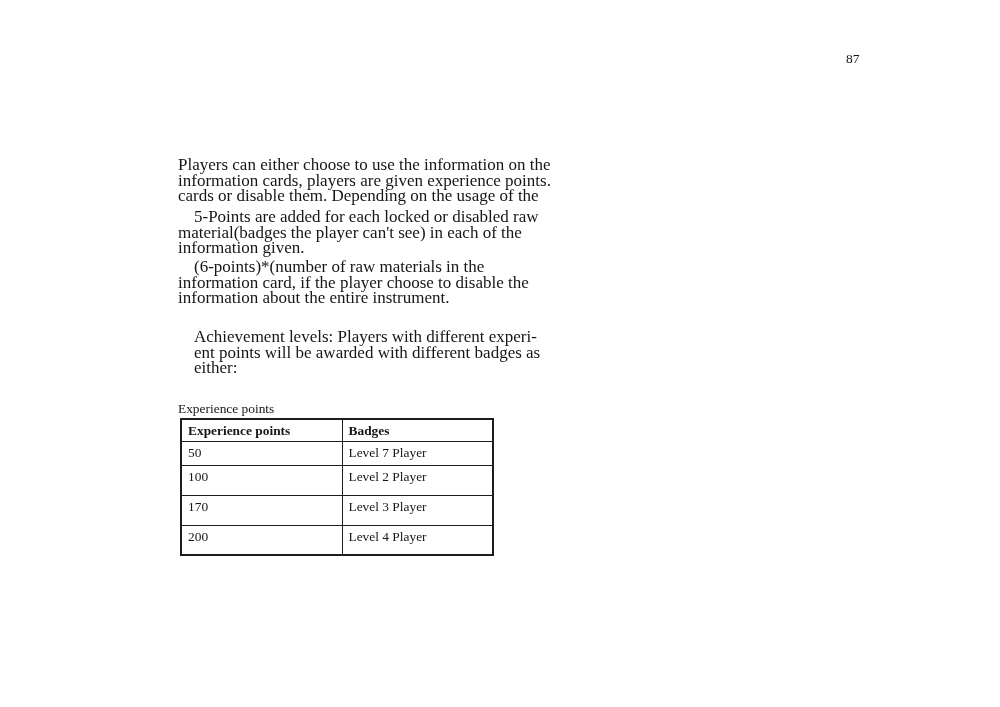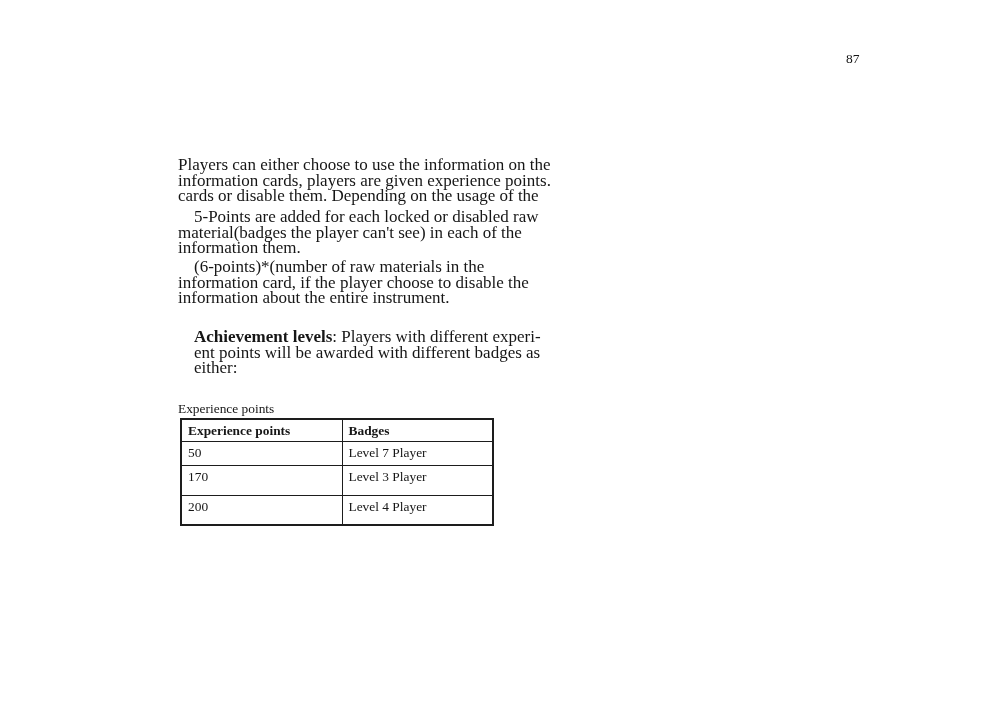--- a/index.html
+++ b/index.html
@@ -25,21 +25,21 @@
     left: 178px;
     font-size: 17px;
     line-height: 15.6px;
   }
   .para .line { white-space: nowrap; }
   .para .line.indent { padding-left: 16px; }
   .p1 { top: 157px; }
   .p2 { top: 209px; }
   .p3 { top: 259px; }
   .achievement { left: 194px; top: 329px; }
-  .b { font-weight: bold; text-align: right; }
+  .b { font-weight: normal; text-align: right; }
   .table-caption {
     position: absolute;
     left: 178px;
     top: 401px;
     font-size: 13.4px;
     line-height: 15.6px;
     white-space: nowrap;
   }
   table.xp {
     position: absolute;
@@ -74,21 +74,21 @@
 
   <div class="para p1">
     <div class="line">Players can either choose to use the information on the</div>
     <div class="line">information cards, players are given experience points.</div>
     <div class="line">cards or disable them. Depending on the usage of the</div>
   </div>
 
   <div class="para p2">
     <div class="line indent">5-Points are added for each locked or disabled raw</div>
     <div class="line">material(badges the player can't see) in each of the</div>
-    <div class="line">information them.</div>
+    <div class="line">information given.</div>
   </div>
 
   <div class="para p3">
     <div class="line indent">(6-points)*(number of raw materials in the</div>
     <div class="line">information card, if the player choose to disable the</div>
     <div class="line">information about the entire instrument.</div>
   </div>
 
   <div class="para achievement">
     <div class="line"><span class="b">Achievement levels</span><span>: Players with different experi-</span></div>
@@ -105,20 +105,24 @@
       </colgroup>
     <tbody>
         <tr class="hrow">
       <th>Experience points</th>
       <th>Badges</th>
     </tr>
     <tr class="row-0">
       <td>50</td>
       <td>Level 7 Player</td>
     </tr>
+    <tr class="row-1">
+      <td>100</td>
+      <td>Level 2 Player</td>
+    </tr>
     <tr class="row-2">
       <td>170</td>
       <td>Level 3 Player</td>
     </tr>
     <tr class="row-3">
       <td>200</td>
       <td>Level 4 Player</td>
     </tr>
   </tbody>
     </table>

